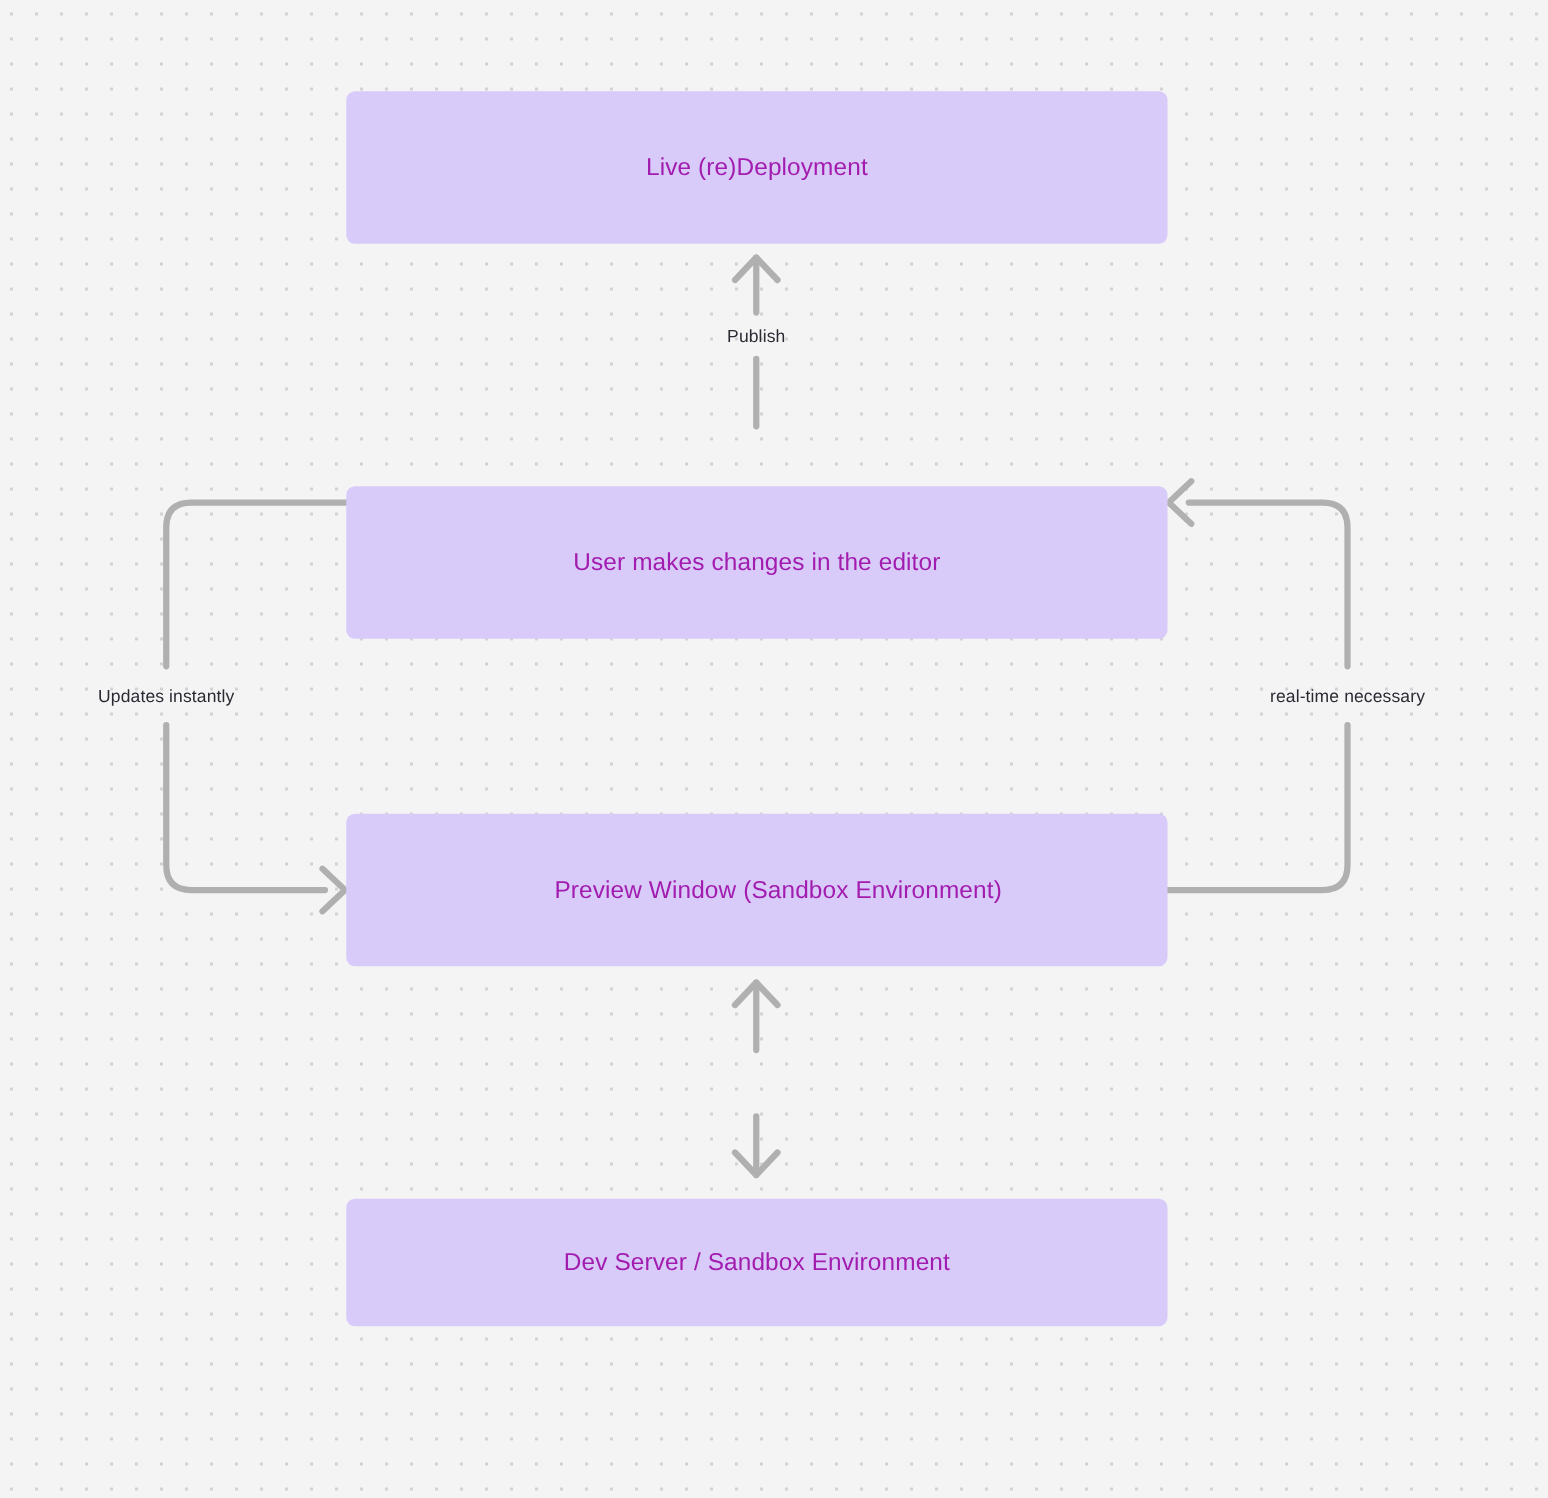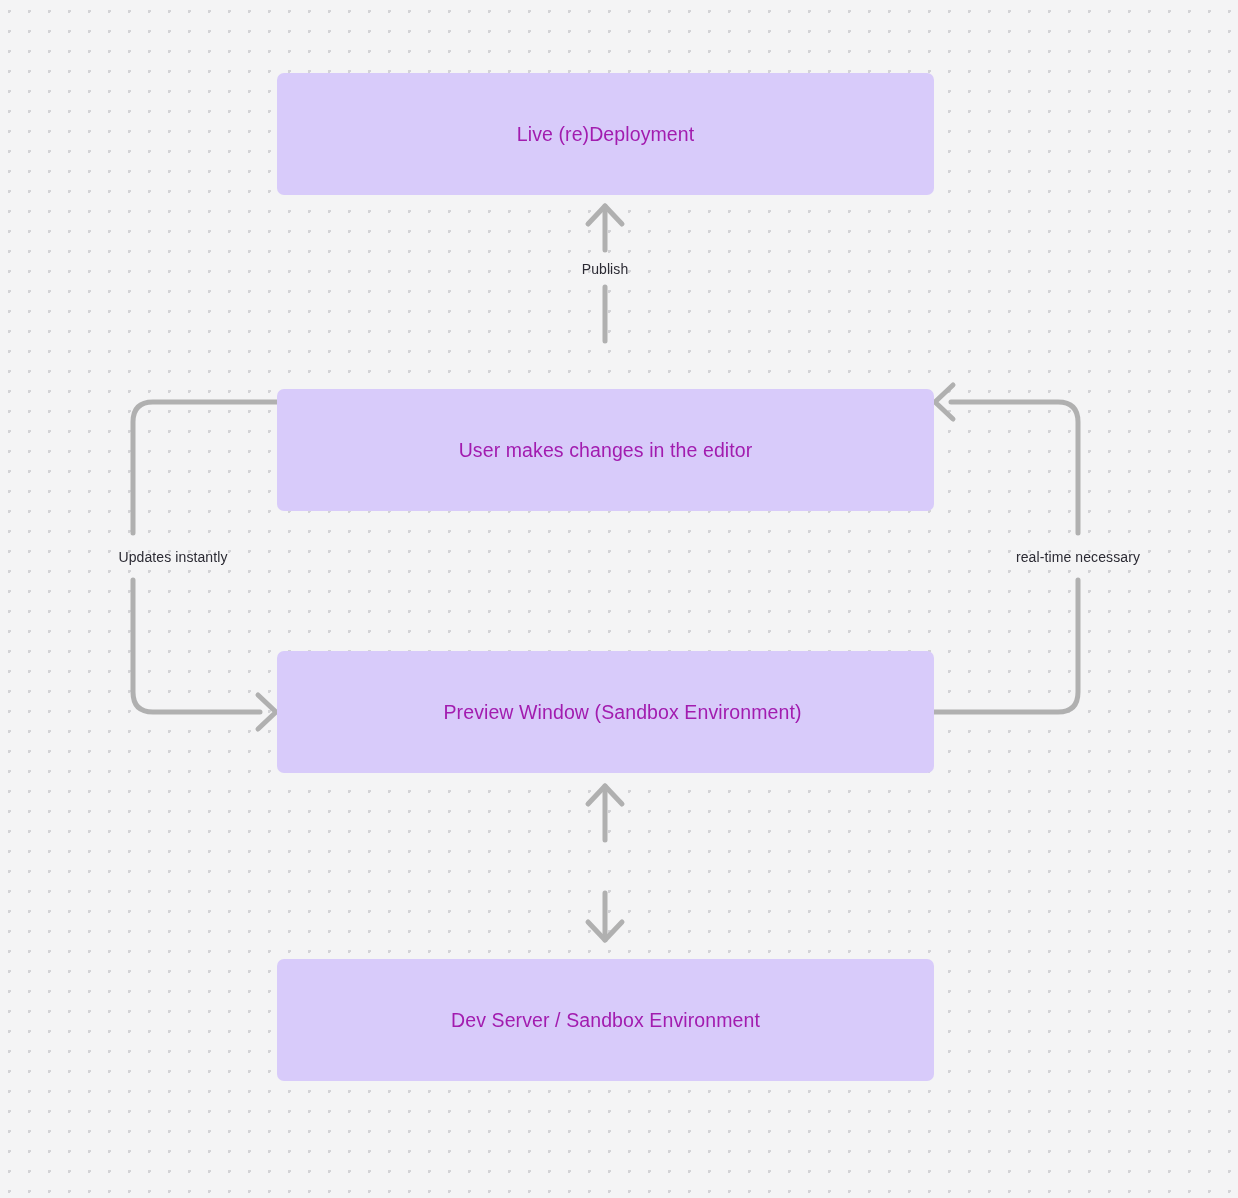--- a/index.html
+++ b/index.html
@@ -104,24 +104,24 @@
   </div>
 
   <div class="node" style="left:277px; top:341px; width:657px; height:122px;margin-top:48px;">
     <span>User makes changes in the editor</span>
   </div>
 
   <div class="node" style="left:277px; top:651px; width:657px; height:122px;padding-left:34px;">
     <span>Preview Window (Sandbox Environment)</span>
   </div>
 
-  <div class="node" style="left:277px; top:959px; width:657px; height:122px;">
+  <div class="node" style="left:277px; top:959px; width:657px; height:102px;">
     <span>Dev Server / Sandbox Environment</span>
   </div>
 
   <div class="edge-label" style="left:605px; top:269px;">Publish</div>
 
-  <div class="edge-label" style="left:133px; top:557px;margin-left:40px;">Updates instantly</div>
+  <div class="edge-label" style="left:133px; top:557px;">Updates instantly</div>
 
   <div class="edge-label" style="left:1078px; top:557px;">real-time necessary</div>
 
 
 </div>
 
 </body></html>

